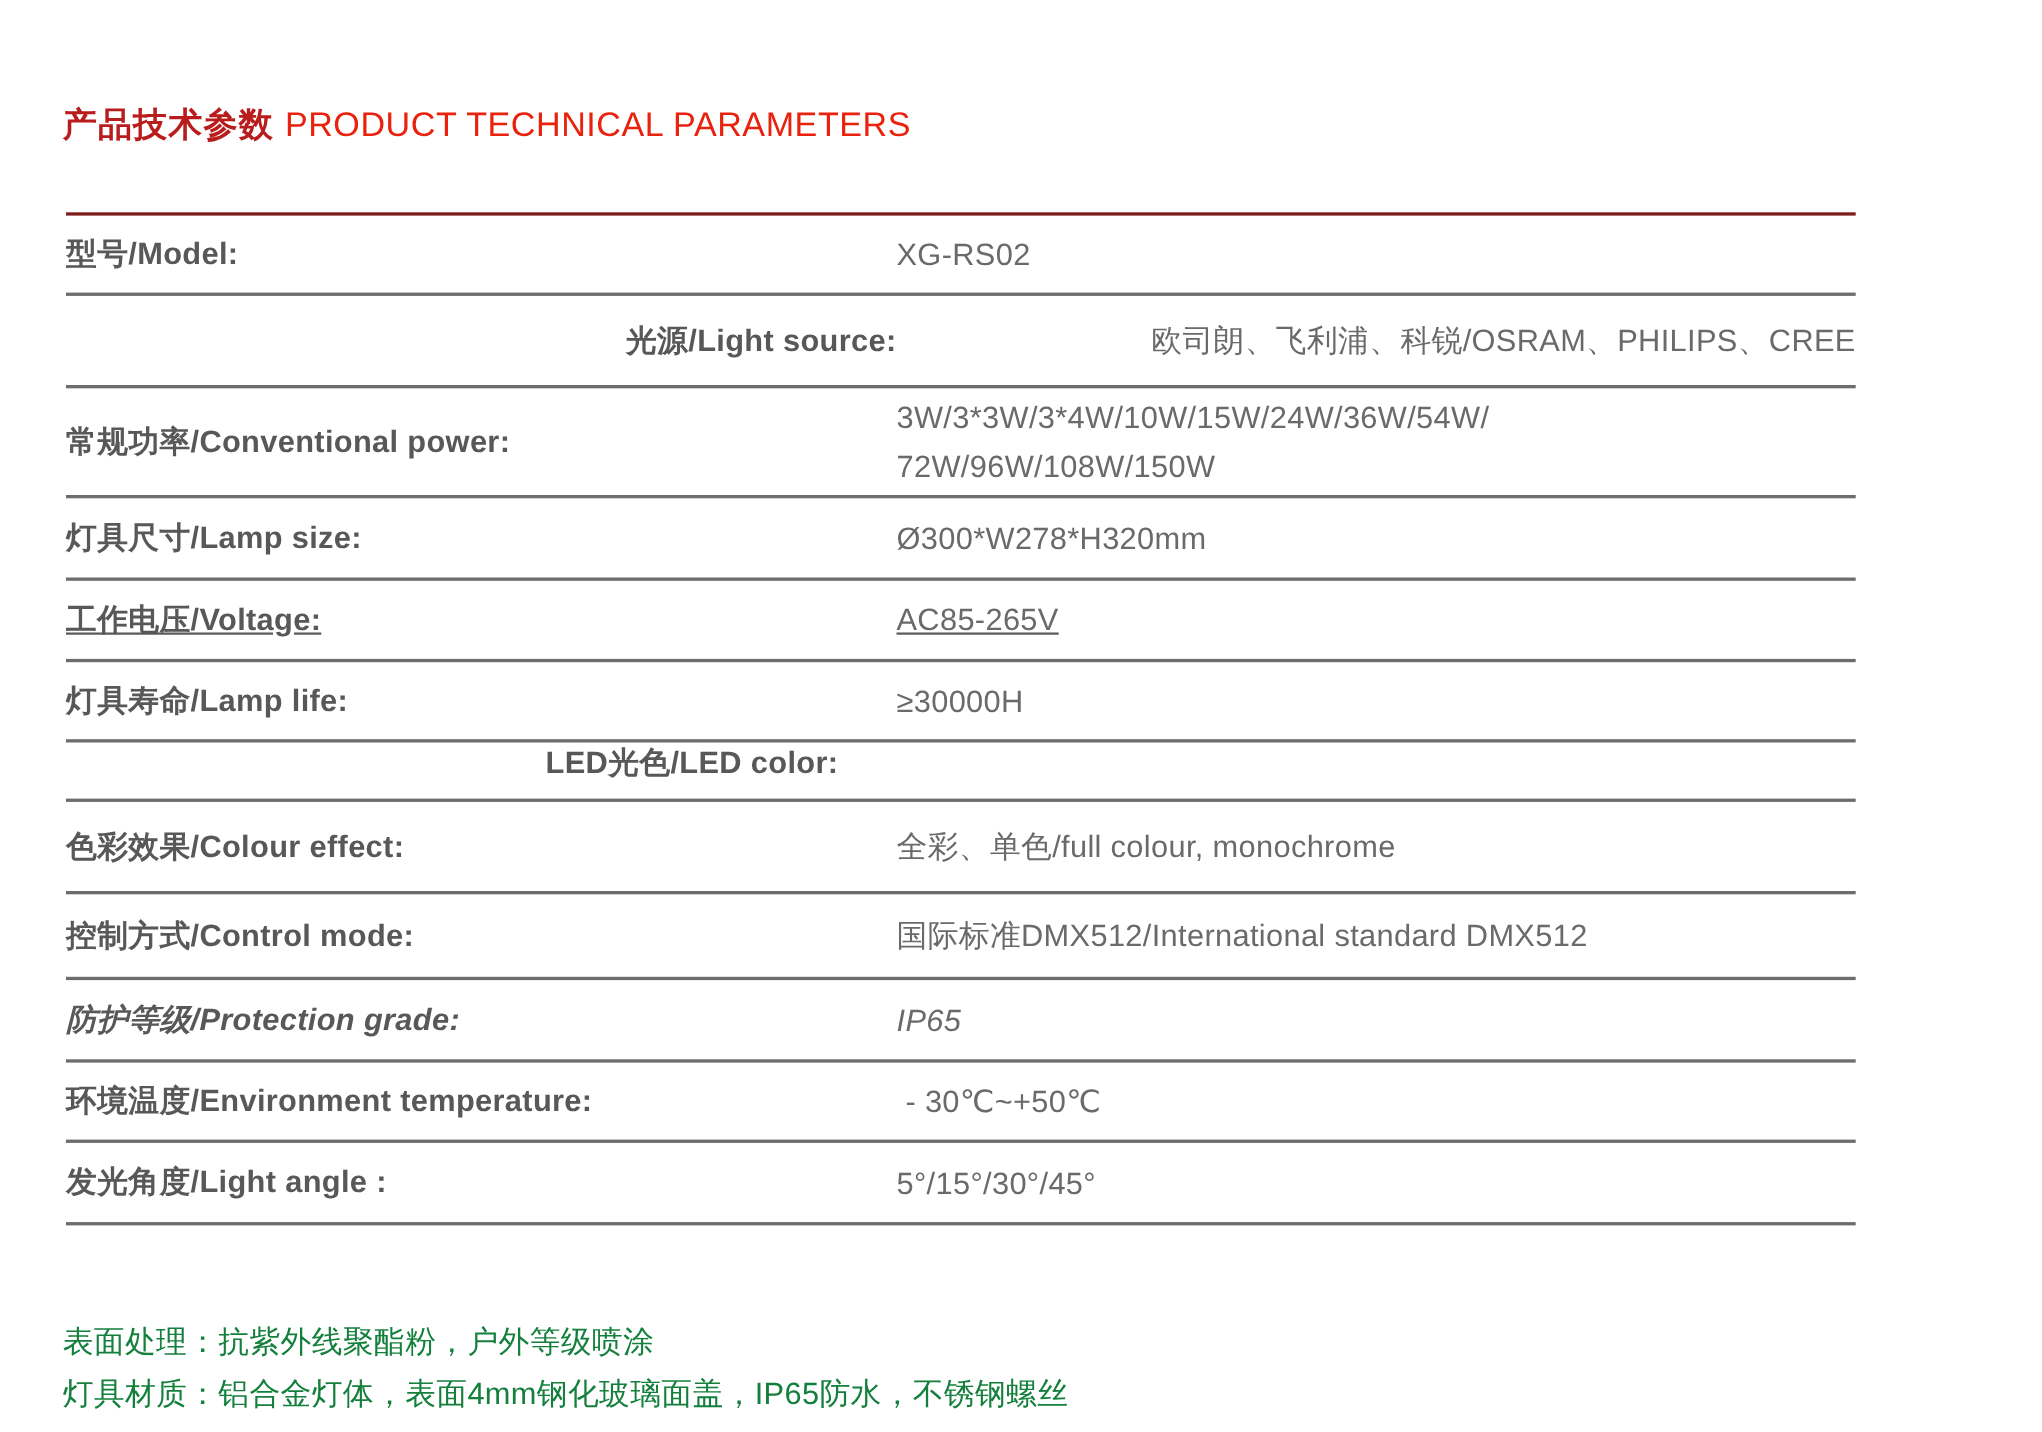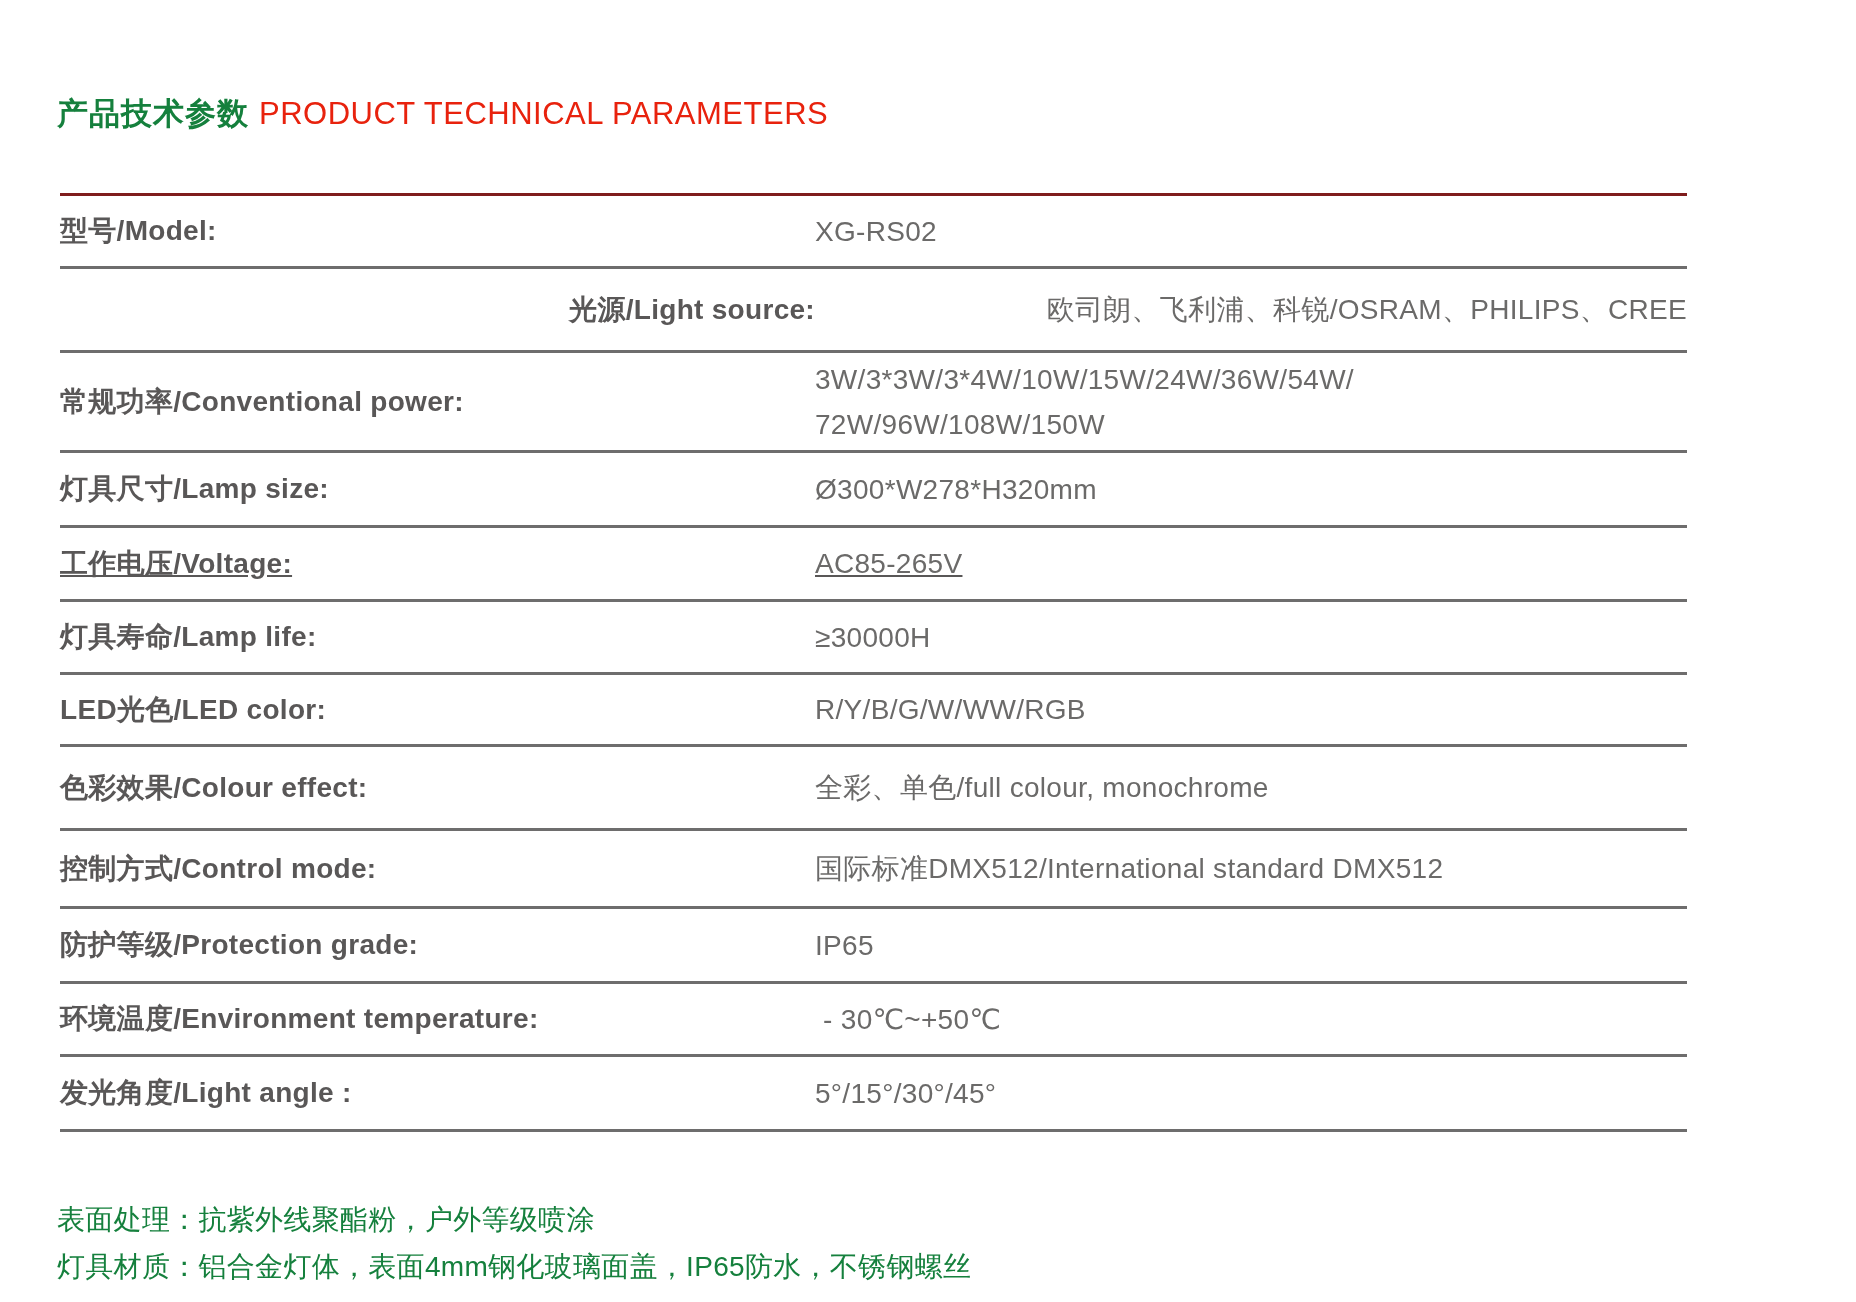--- a/index.html
+++ b/index.html
@@ -9,43 +9,43 @@
     font-family: "Liberation Sans", "DejaVu Sans", sans-serif;
     color: #595757;
     overflow: hidden;
   }
   .page { position: relative; width: 1856px; height: 1302px; }
 
   .title {
     position: absolute; left: 57px; top: 94px;
     font-size: 31px; line-height: 40px; white-space: nowrap;
   }
-  .title-zh { font-weight: bold; color: #15803d; letter-spacing: 1px; }
+  .title-zh { font-weight: bold; color: #b91c1c; letter-spacing: 1px; }
   .title-en { font-weight: 500; color: #e8220d; margin-left: 10px; letter-spacing: 0.5px; }
 
   .spec-table {
     position: absolute; left: 60px; top: 193px;
     width: 1627px;
     border-top: 3px solid #7f1d1d;
   }
   .spec-row {
     display: flex; align-items: center;
     border-bottom: 3px solid #6e6d6d;
     height: 74px;
   }
   .spec-row:nth-child(1)  { height: 73px; }
   .spec-row:nth-child(2)  { height: 84px; text-align: right; }
   .spec-row:nth-child(3)  { height: 100px; }
   .spec-row:nth-child(4)  { height: 75px; }
   .spec-row:nth-child(5)  { height: 74px; text-decoration: underline; }
   .spec-row:nth-child(6)  { height: 73px; }
-  .spec-row:nth-child(7)  { height: 72px; }
+  .spec-row:nth-child(7)  { height: 54px; flex-direction: column; }
   .spec-row:nth-child(8)  { height: 84px; }
   .spec-row:nth-child(9)  { height: 78px; }
-  .spec-row:nth-child(10) { height: 75px; }
+  .spec-row:nth-child(10) { height: 75px; font-style: italic; }
   .spec-row:nth-child(11) { height: 73px; }
   .spec-row:nth-child(12) { height: 75px; }
 
   .spec-label {
     flex: 0 0 755px; width: 755px;
     font-weight: bold; font-size: 28px; color: #595757;
     letter-spacing: 0.3px;
     white-space: nowrap;
   }
   .spec-value {

